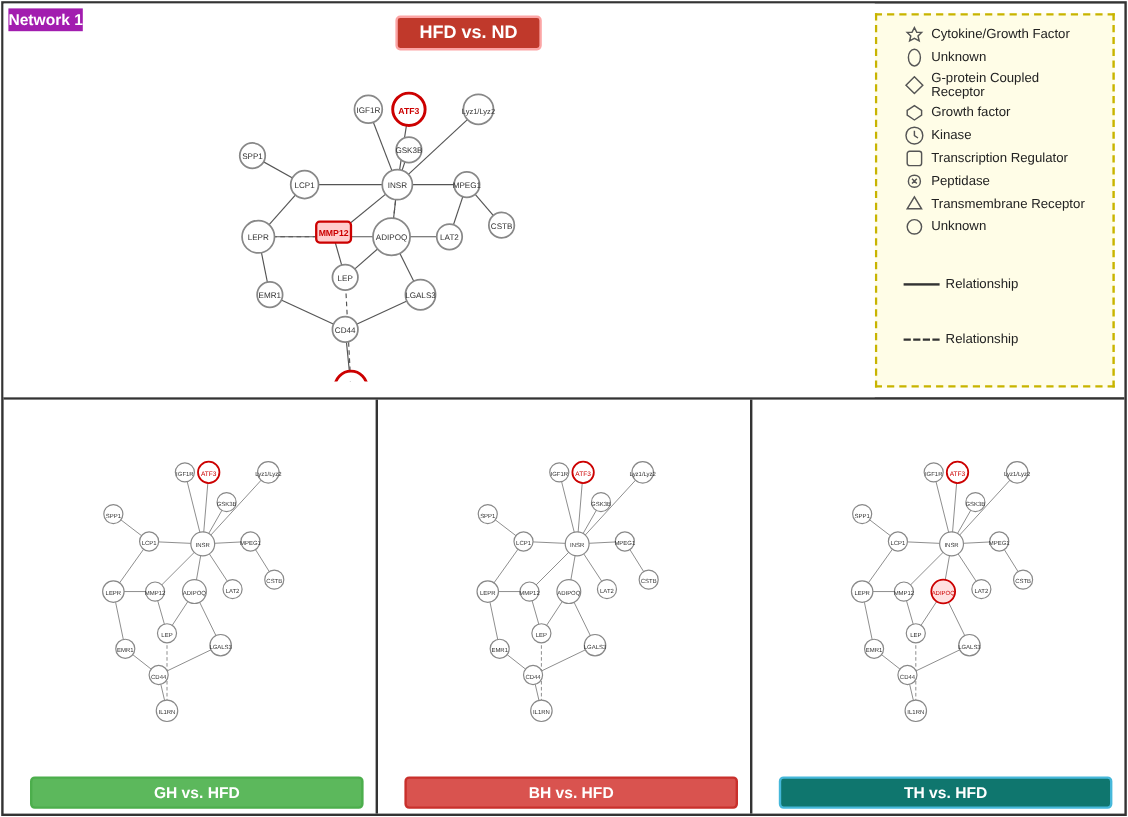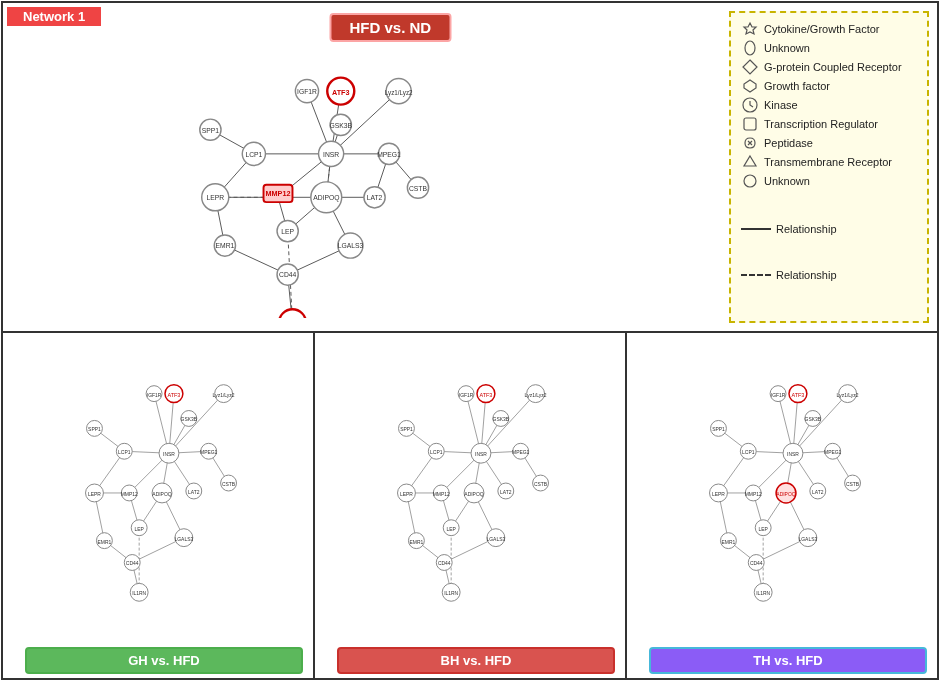--- a/index.html
+++ b/index.html
@@ -25,25 +25,25 @@
       display: flex;
       flex: 0 0 330px;
       border-bottom: 2px solid #333;
       position: relative;
     }
 
     .network-title {
       position: absolute;
       top: 4px;
       left: 4px;
-      background: #ef4444;
+      background: #a21caf;
       color: #fff;
       font-weight: bold;
       font-size: 13px;
-      padding: 2px 16px;
+      padding: 2px 0;
       z-index: 10;
     }
 
     .main-network-area {
       flex: 1;
       position: relative;
       background: #fff;
     }
 
     .hfd-nd-label {
@@ -59,24 +59,23 @@
       border-radius: 4px;
       border: 2px solid #fca5a5;
     }
 
     
     .legend-box {
       width: 200px;
       border: 2px dashed #c8b400;
       background: #fffde7;
       margin: 8px 8px 8px 0;
-      padding: 8px 10px;
+      padding: 8px 22px;
       font-size: 11px;
       flex-shrink: 0;
-      text-align: center;
     }
 
     .legend-item {
       display: flex;
       align-items: center;
       margin-bottom: 3px;
       font-size: 11px;
       color: #222;
     }
 
@@ -150,21 +149,21 @@
       font-weight: bold;
       font-size: 13px;
       padding: 4px 10px;
       margin: 4px 10px;
       border-radius: 4px;
       color: #fff;
     }
 
     .gh-label { background: #5cb85c; border: 2px solid #4cae4c; color: #fff; }
     .bh-label { background: #d9534f; border: 2px solid #c9302c; color: #fff; text-align: center; }
-    .th-label { background: #8b5cf6; border: 2px solid #46b8da; color: #fff; }
+    .th-label { background: #0f766e; border: 2px solid #46b8da; color: #fff; }
 
     .sub-svg {
       width: 100%;
       height: 100%;
     }
   </style>
 </head>
 <body>
 
 <div class="outer-border">

